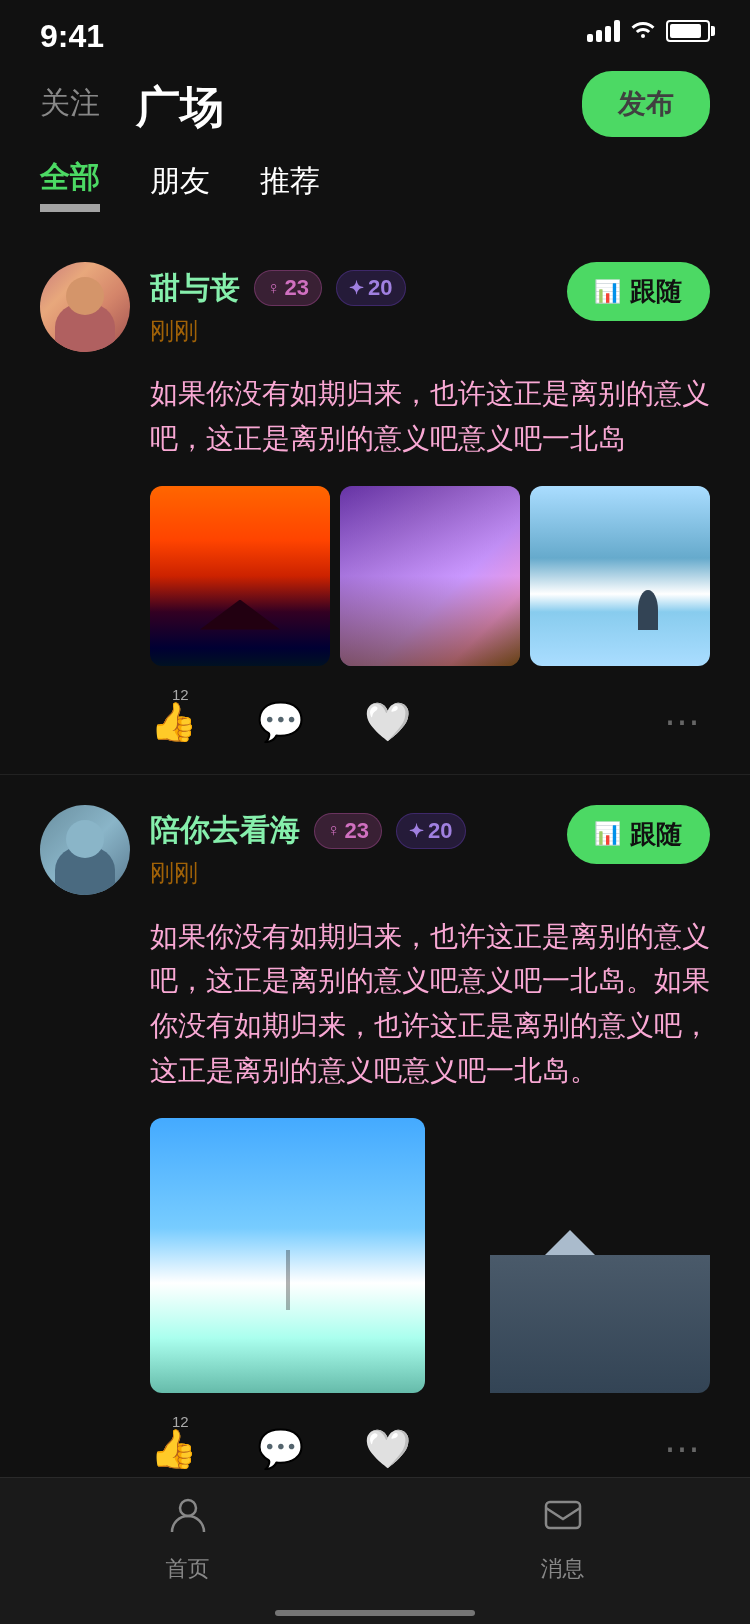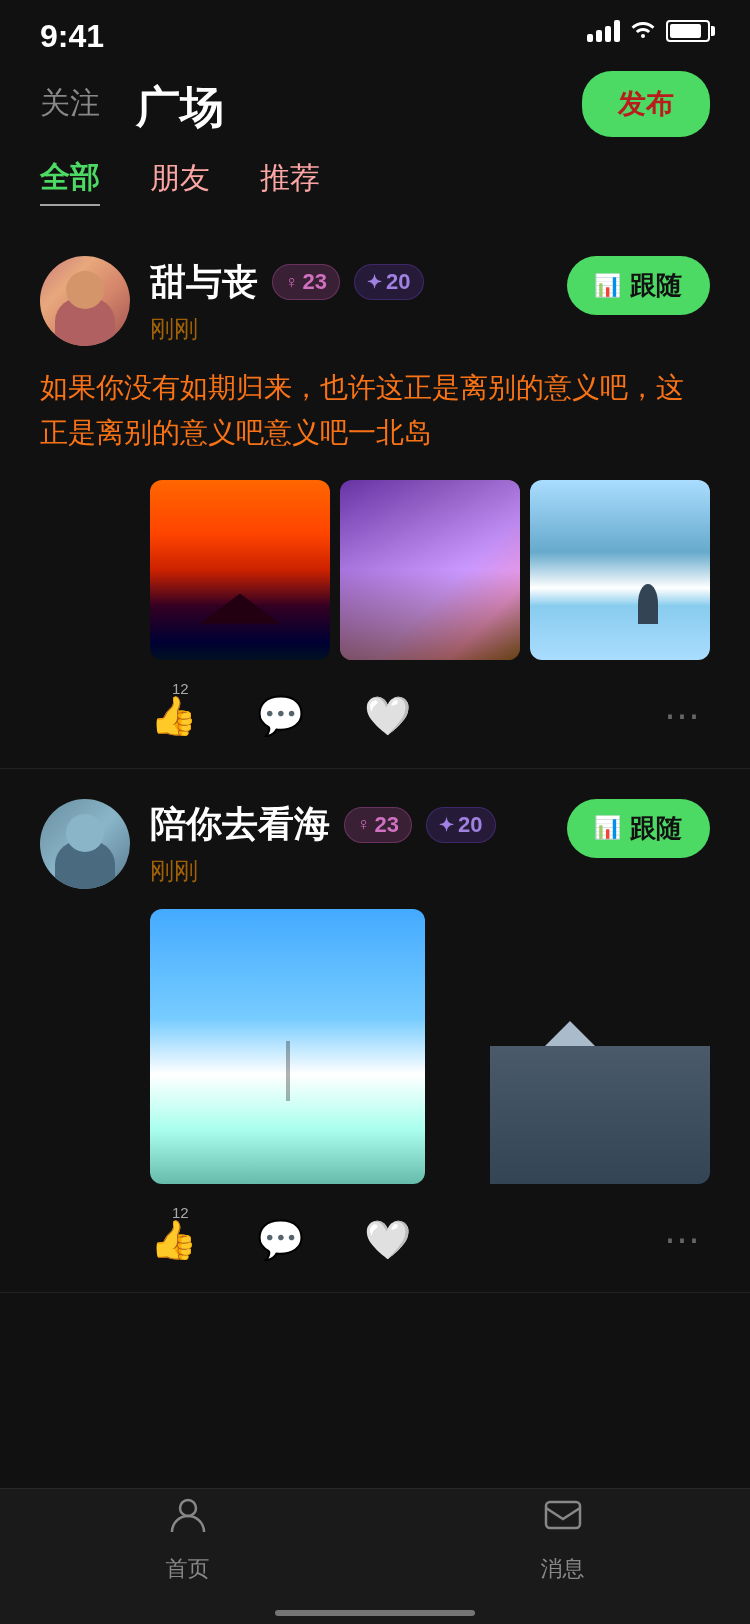--- a/index.html
+++ b/index.html
@@ -94,47 +94,47 @@
       font-size: 44px;
       font-weight: 700;
       color: #ffffff;
       margin-left: 36px;
       margin-top: 8px;
     }
     .publish-btn {
       position: absolute;
       right: 40px;
       background: #4cd964;
-      color: #b91c1c;
+      color: #404040;
       border: none;
       border-radius: 30px;
       padding: 14px 36px;
       font-size: 28px;
       font-weight: 600;
       cursor: pointer;
     }
 
     
     .tabs {
       display: flex;
       align-items: center;
       padding: 0 40px;
       gap: 50px;
       margin-bottom: 20px;
     }
     .tab {
       font-size: 30px;
-      color: #fca5a5;
+      color: #ffffff;
       padding-bottom: 6px;
       cursor: pointer;
     }
     .tab.active {
       color: #4cd964;
       font-weight: 700;
-      border-bottom: 2px solid #a3a3a3;
+      border-bottom: 8px solid #a3a3a3;
     }
 
     
     .post-card {
       padding: 30px 40px;
       border-bottom: 1px solid #222;
     }
 
     
     .post-header {
@@ -206,23 +206,23 @@
       display: flex;
       flex-direction: column;
       gap: 6px;
     }
     .post-username-row {
       display: flex;
       align-items: center;
       gap: 14px;
     }
     .post-username {
-      font-size: 36px;
+      font-size: 30px;
       font-weight: 600;
-      color: #ffffff;
+      color: #86efac;
     }
     .badge {
       display: flex;
       align-items: center;
       gap: 4px;
       border-radius: 20px;
       padding: 4px 12px;
       font-size: 22px;
       font-weight: 600;
     }
@@ -256,23 +256,24 @@
       padding: 12px 28px;
       font-size: 26px;
       font-weight: 600;
       cursor: pointer;
       flex-shrink: 0;
     }
 
     
     .post-content {
       font-size: 28px;
-      color: #f97316;
+      color: #f9a8d4;
       line-height: 1.6;
       margin-bottom: 24px;
+      margin-left: 110px;
     }
 
     
     .images-grid-3 {
       display: grid;
       grid-template-columns: repeat(3, 1fr);
       gap: 10px;
       margin-left: 110px;
       margin-bottom: 24px;
     }
@@ -397,21 +398,21 @@
     .bottom-nav {
       position: fixed;
       bottom: 0;
       left: 0;
       width: 750px;
       background: #1a1a1a;
       border-top: 1px solid #2a2a2a;
       display: flex;
       justify-content: space-around;
       align-items: center;
-      padding: 5px 0 40px 0;
+      padding: 16px 0 40px 0;
     }
     .nav-item {
       display: flex;
       flex-direction: column;
       align-items: center;
       gap: 6px;
       cursor: pointer;
       flex: 1;
     }
     .nav-icon {
@@ -556,20 +557,21 @@
         </div>
         <span class="post-time">刚刚</span>
       </div>
     </div>
     <button class="follow-btn">
       <span style="font-size:22px;">📊</span>
       <span>跟随</span>
     </button>
   </div>
 
+  <div class="post-content">如果你没有如期归来，也许这正是离别的意义吧，这正是离别的意义吧意义吧一北岛。如果你没有如期归来，也许这正是离别的意义吧，这正是离别的意义吧意义吧一北岛。</div>
 
   <div class="images-grid-2">
     <div class="post-image img-sky"></div>
     <div class="post-image img-mountain"></div>
   </div>
 
   <div class="action-bar">
     <div class="action-item">
       <span class="action-count">12</span>
       <span class="action-icon">👍</span>

